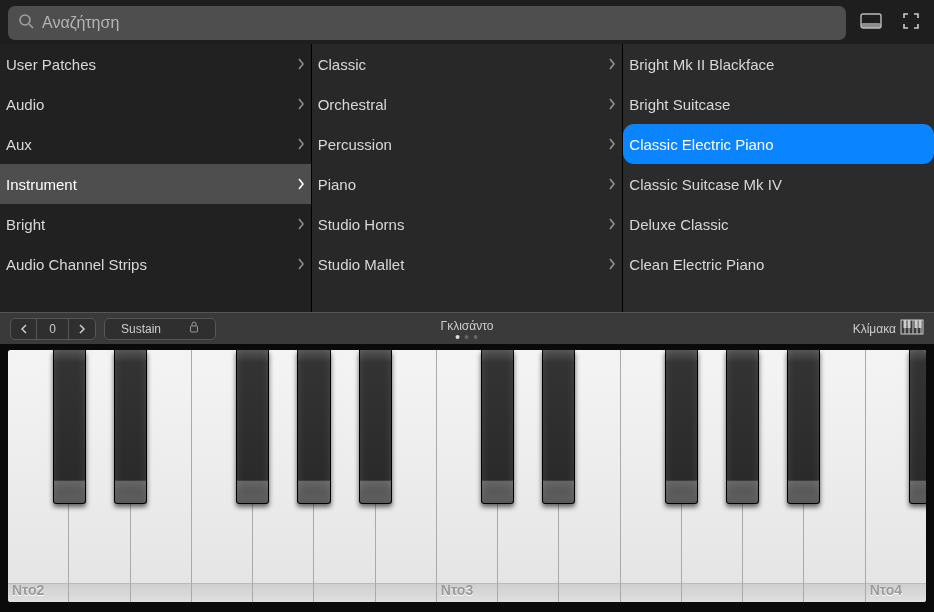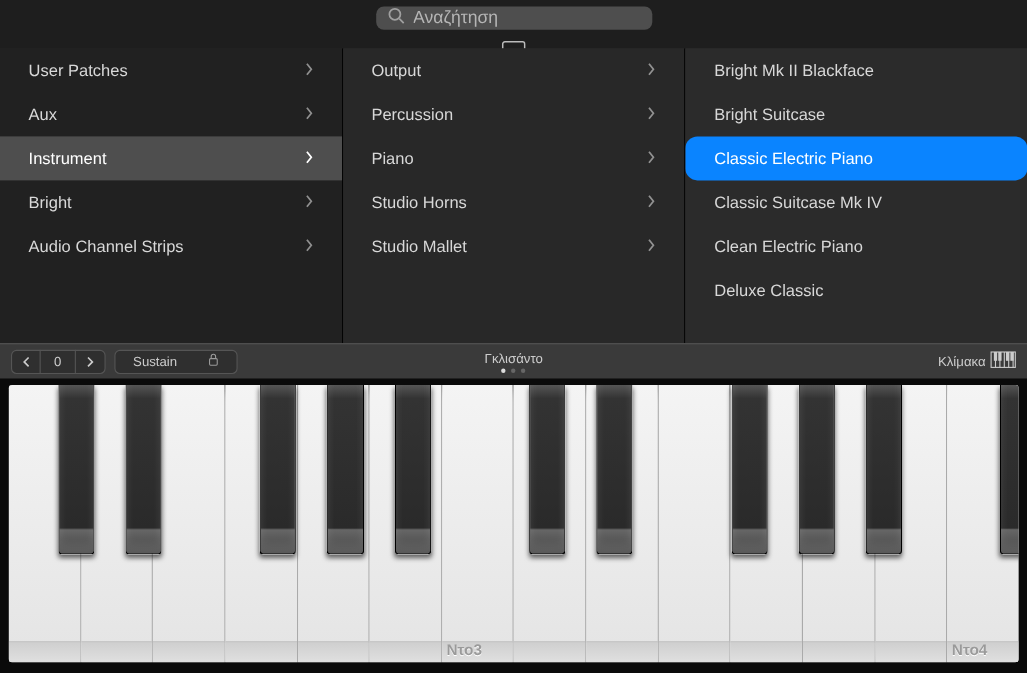--- a/index.html
+++ b/index.html
@@ -1,31 +1,31 @@
 <!DOCTYPE html>
 <html><head>
 <meta charset="utf-8">
 <style>
   * { margin: 0; padding: 0; box-sizing: border-box; font-family: -apple-system, Helvetica, Arial, sans-serif; }
   html, body { width: 934px; height: 612px; background: #1e1e1e; color: #ddd; overflow: hidden; }
   .app { width: 934px; height: 612px; display: flex; flex-direction: column; }
 
   
-  .topbar { height: 44px; display: flex; align-items: center; padding: 6px 8px; gap: 10px; background: #1e1e1e; flex-direction: column; }
+  .topbar { height: 44px; display: flex; padding: 6px 8px; gap: 10px; background: #1e1e1e; }
   .search { flex: 1; height: 34px; background: #4e4e4e; border-radius: 7px; display: flex; align-items: center; padding: 0 10px; gap: 8px; }
   .search svg { opacity: .75; }
   .search input { flex: 1; background: transparent; border: none; outline: none; color: #ccc; font-size: 16px; }
   .search input::placeholder { color: #b5b5b5; }
   .topbtn { width: 30px; height: 30px; display: flex; align-items: center; justify-content: center; color: #ccc; cursor: pointer; }
 
   
   .browser { flex: 1; display: flex; min-height: 0; background: #2a2a2a; }
   .col { flex: 1; overflow: hidden; border-right: 1px solid #000; }
   .col:last-child { border-right: none; }
-  .row { height: 40px; display: flex; align-items: center; padding: 0 26px; font-size: 15px; color: #d8d8d8; cursor: pointer; position: relative; }
+  .row { height: 40px; display: flex; align-items: center; padding: 0 6px; font-size: 15px; color: #d8d8d8; cursor: pointer; position: relative; }
   .row.selected { background: #4e4e4e; color: #fff; }
   .row.selected-blue { background: #0a84ff; color: #fff; border-radius: 11px; }
   .row .chev { margin-left: auto; opacity: .6; }
   .row.selected .chev { opacity: 1; }
   .col.c1 { background: #212121; }
   .col.c2 { background: #282828; }
   .col.c3 { background: #2b2b2b; }
 
   
   .kbbar { height: 32px; background: #3a3a3a; border-top: 1px solid #555; display: flex; align-items: center; padding: 0 10px; font-size: 12px; color: #ccc; }
@@ -88,20 +88,26 @@
 
   <div class="browser" id="browser">
       <div class="col c1">
         <div class="row">
           <span>User Patches</span>
           <span class="chev"><svg width="8" height="12" viewBox="0 0 8 12">
               <path d="M2 1 L6 6 L2 11" fill="none" stroke="currentColor" stroke-width="1.6"></path>
             </svg></span>
         </div>
         <div class="row">
+          <span>Audio</span>
+          <span class="chev"><svg width="8" height="12" viewBox="0 0 8 12">
+              <path d="M2 1 L6 6 L2 11" fill="none" stroke="currentColor" stroke-width="1.6"></path>
+            </svg></span>
+        </div>
+        <div class="row">
           <span>Aux</span>
           <span class="chev"><svg width="8" height="12" viewBox="0 0 8 12">
               <path d="M2 1 L6 6 L2 11" fill="none" stroke="currentColor" stroke-width="1.6"></path>
             </svg></span>
         </div>
         <div class="row selected">
           <span>Instrument</span>
           <span class="chev"><svg width="8" height="12" viewBox="0 0 8 12">
               <path d="M2 1 L6 6 L2 11" fill="none" stroke="currentColor" stroke-width="1.6"></path>
             </svg></span>
@@ -114,21 +120,27 @@
         </div>
         <div class="row">
           <span>Audio Channel Strips</span>
           <span class="chev"><svg width="8" height="12" viewBox="0 0 8 12">
               <path d="M2 1 L6 6 L2 11" fill="none" stroke="currentColor" stroke-width="1.6"></path>
             </svg></span>
         </div>
       </div>
       <div class="col c2">
         <div class="row">
-          <span>Output</span>
+          <span>Classic</span>
+          <span class="chev"><svg width="8" height="12" viewBox="0 0 8 12">
+              <path d="M2 1 L6 6 L2 11" fill="none" stroke="currentColor" stroke-width="1.6"></path>
+            </svg></span>
+        </div>
+        <div class="row">
+          <span>Orchestral</span>
           <span class="chev"><svg width="8" height="12" viewBox="0 0 8 12">
               <path d="M2 1 L6 6 L2 11" fill="none" stroke="currentColor" stroke-width="1.6"></path>
             </svg></span>
         </div>
         <div class="row">
           <span>Percussion</span>
           <span class="chev"><svg width="8" height="12" viewBox="0 0 8 12">
               <path d="M2 1 L6 6 L2 11" fill="none" stroke="currentColor" stroke-width="1.6"></path>
             </svg></span>
         </div>
@@ -158,24 +170,24 @@
         <div class="row">
           <span>Bright Suitcase</span>
         </div>
         <div class="row selected-blue">
           <span>Classic Electric Piano</span>
         </div>
         <div class="row">
           <span>Classic Suitcase Mk IV</span>
         </div>
         <div class="row">
+          <span>Deluxe Classic</span>
+        </div>
+        <div class="row">
           <span>Clean Electric Piano</span>
-        </div>
-        <div class="row">
-          <span>Deluxe Classic</span>
         </div>
       </div>
     </div>
 
   <div class="kbbar" style="position:relative">
     <div class="pill octave">
       <div class="seg">
         <svg width="8" height="10" viewBox="0 0 8 10">
             <path d="M6 1 L2 5 L6 9" fill="none" stroke="#ccc" stroke-width="1.5"></path>
           </svg>
@@ -219,20 +231,23 @@
           <rect x="14.5" y="1" width="3" height="8" fill="#ccc"></rect>
             <rect x="18.5" y="1" width="3" height="8" fill="#ccc"></rect>
         </svg>
       </span>
     </div>
   </div>
 
   <div class="piano-wrap">
     <div class="piano" id="piano">
       <div class="whites" id="whites">
+          <div class="wkey">
+            <div class="wlabel">Ντο2</div>
+          </div>
           <div class="wkey"></div>
           <div class="wkey"></div>
           <div class="wkey"></div>
           <div class="wkey"></div>
           <div class="wkey"></div>
           <div class="wkey"></div>
           <div class="wkey">
             <div class="wlabel">Ντο3</div>
           </div>
           <div class="wkey"></div>

